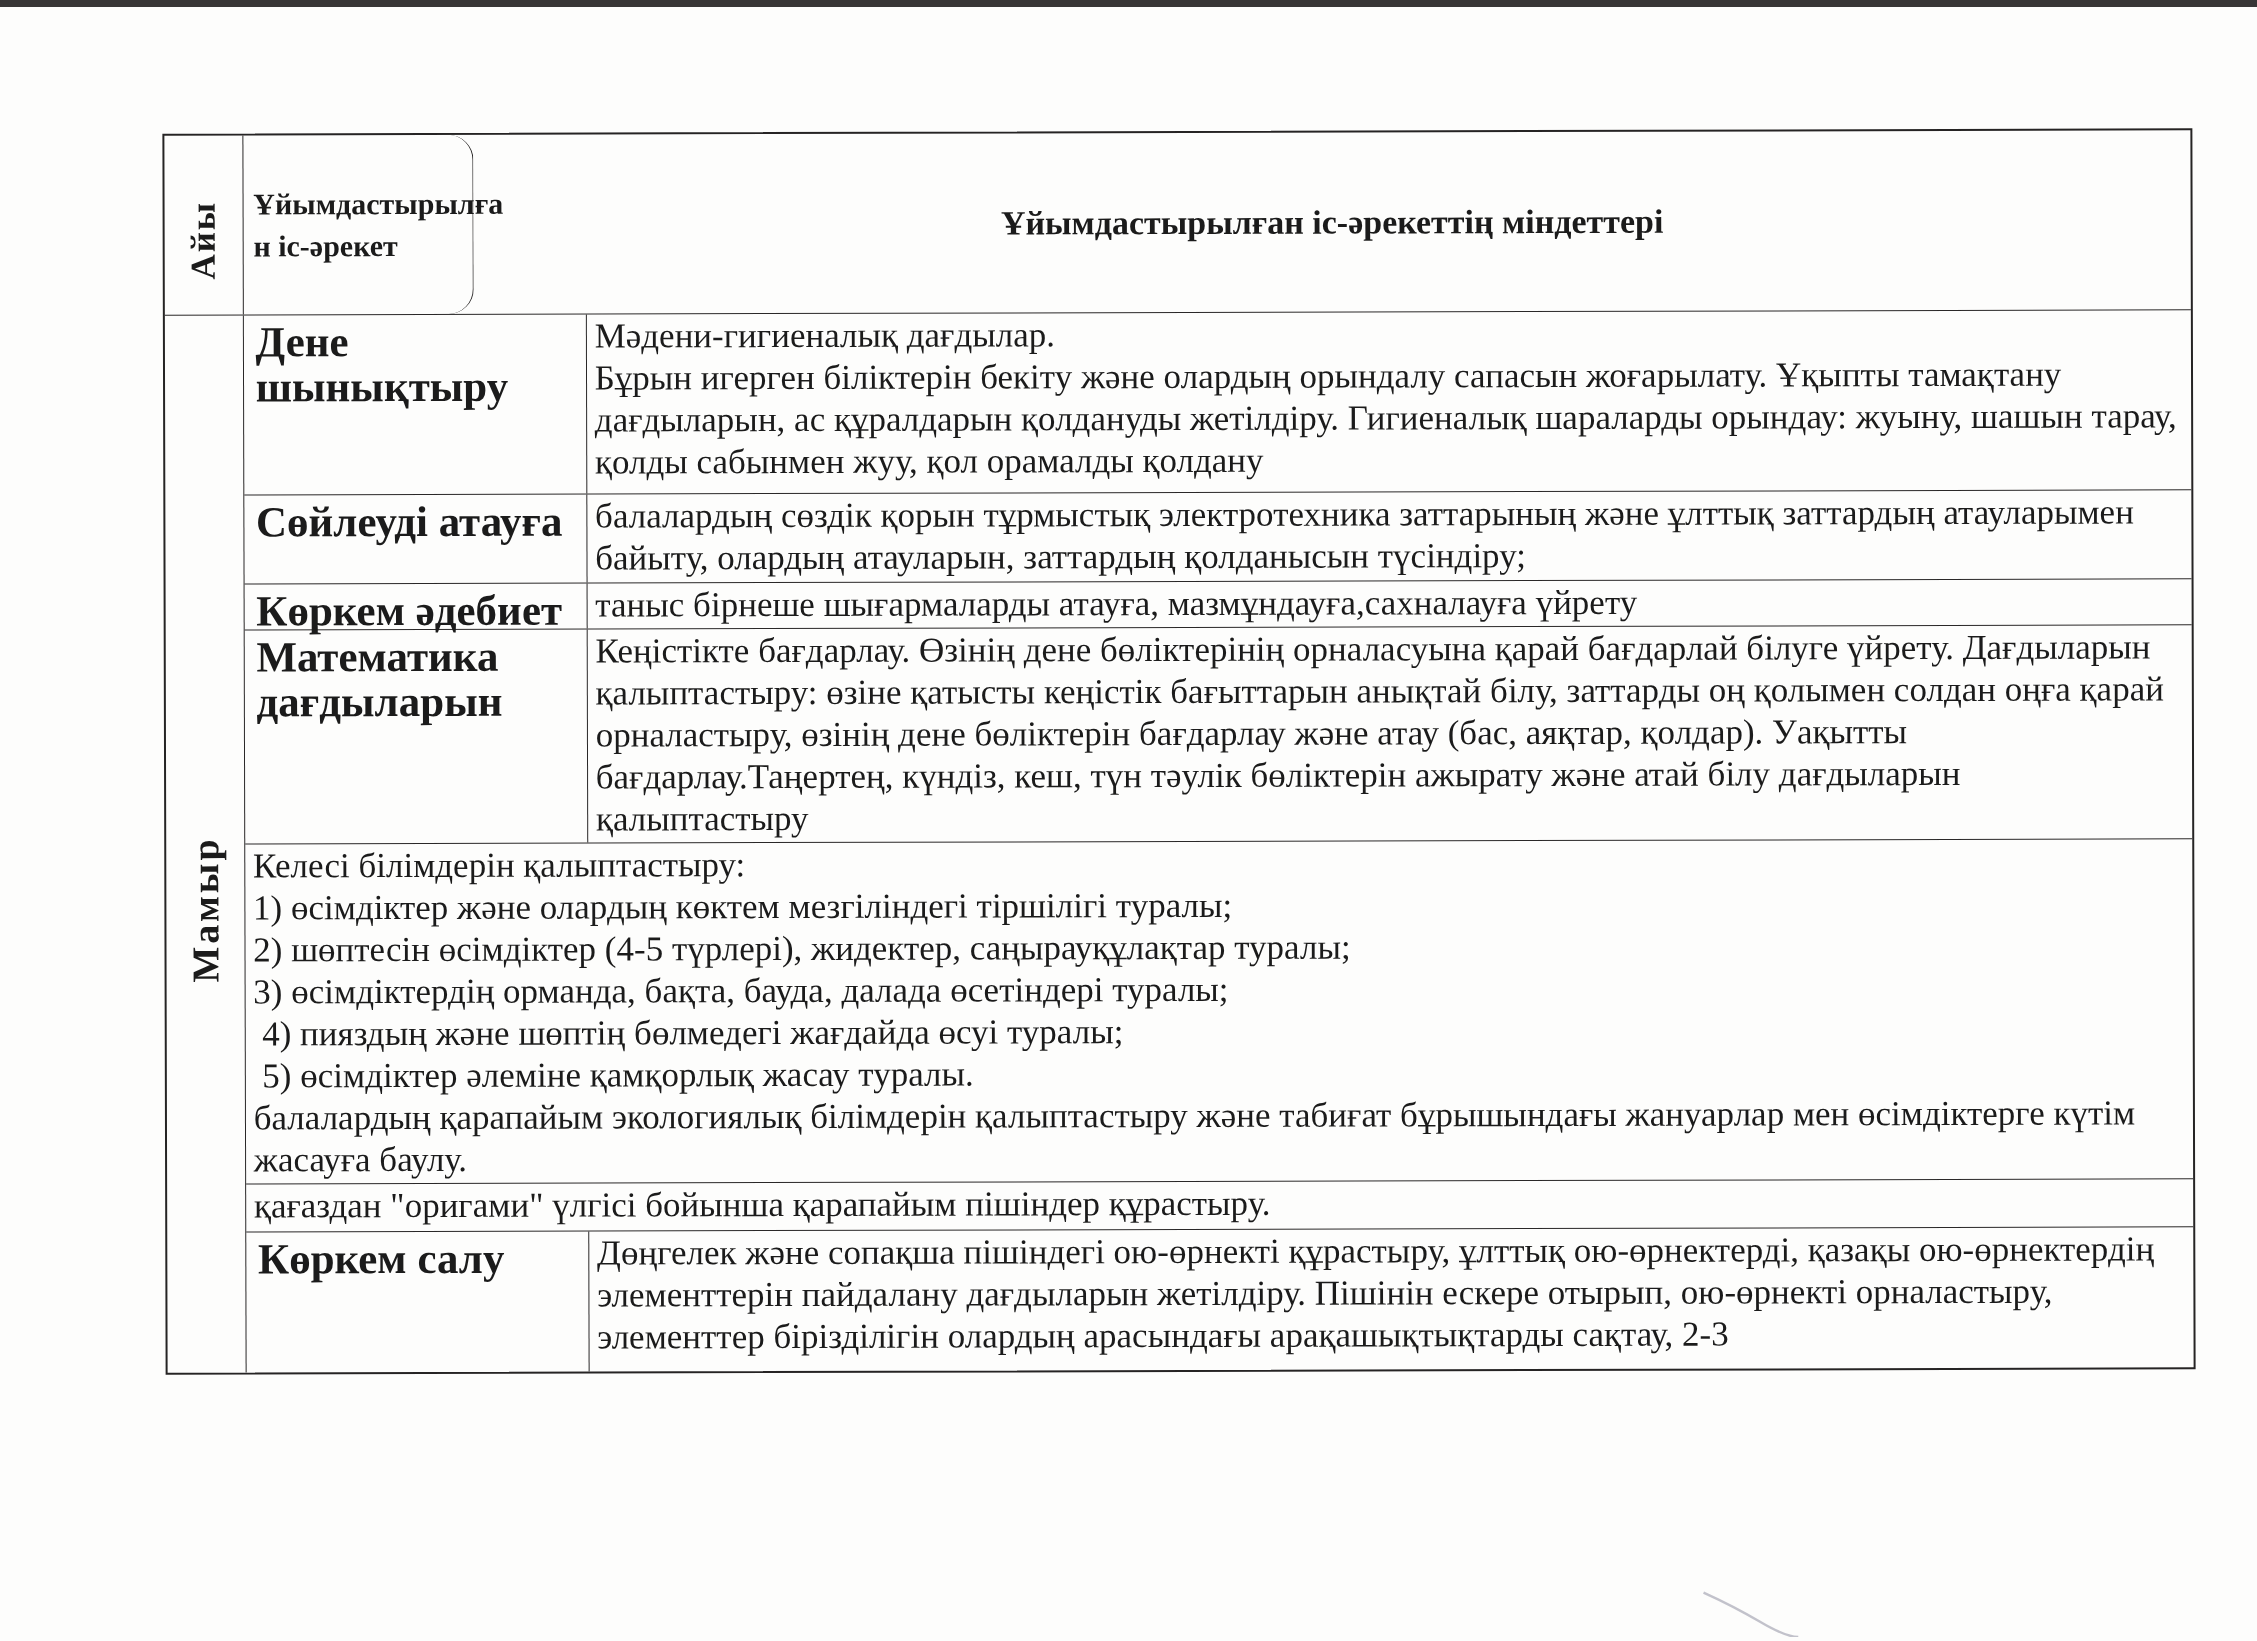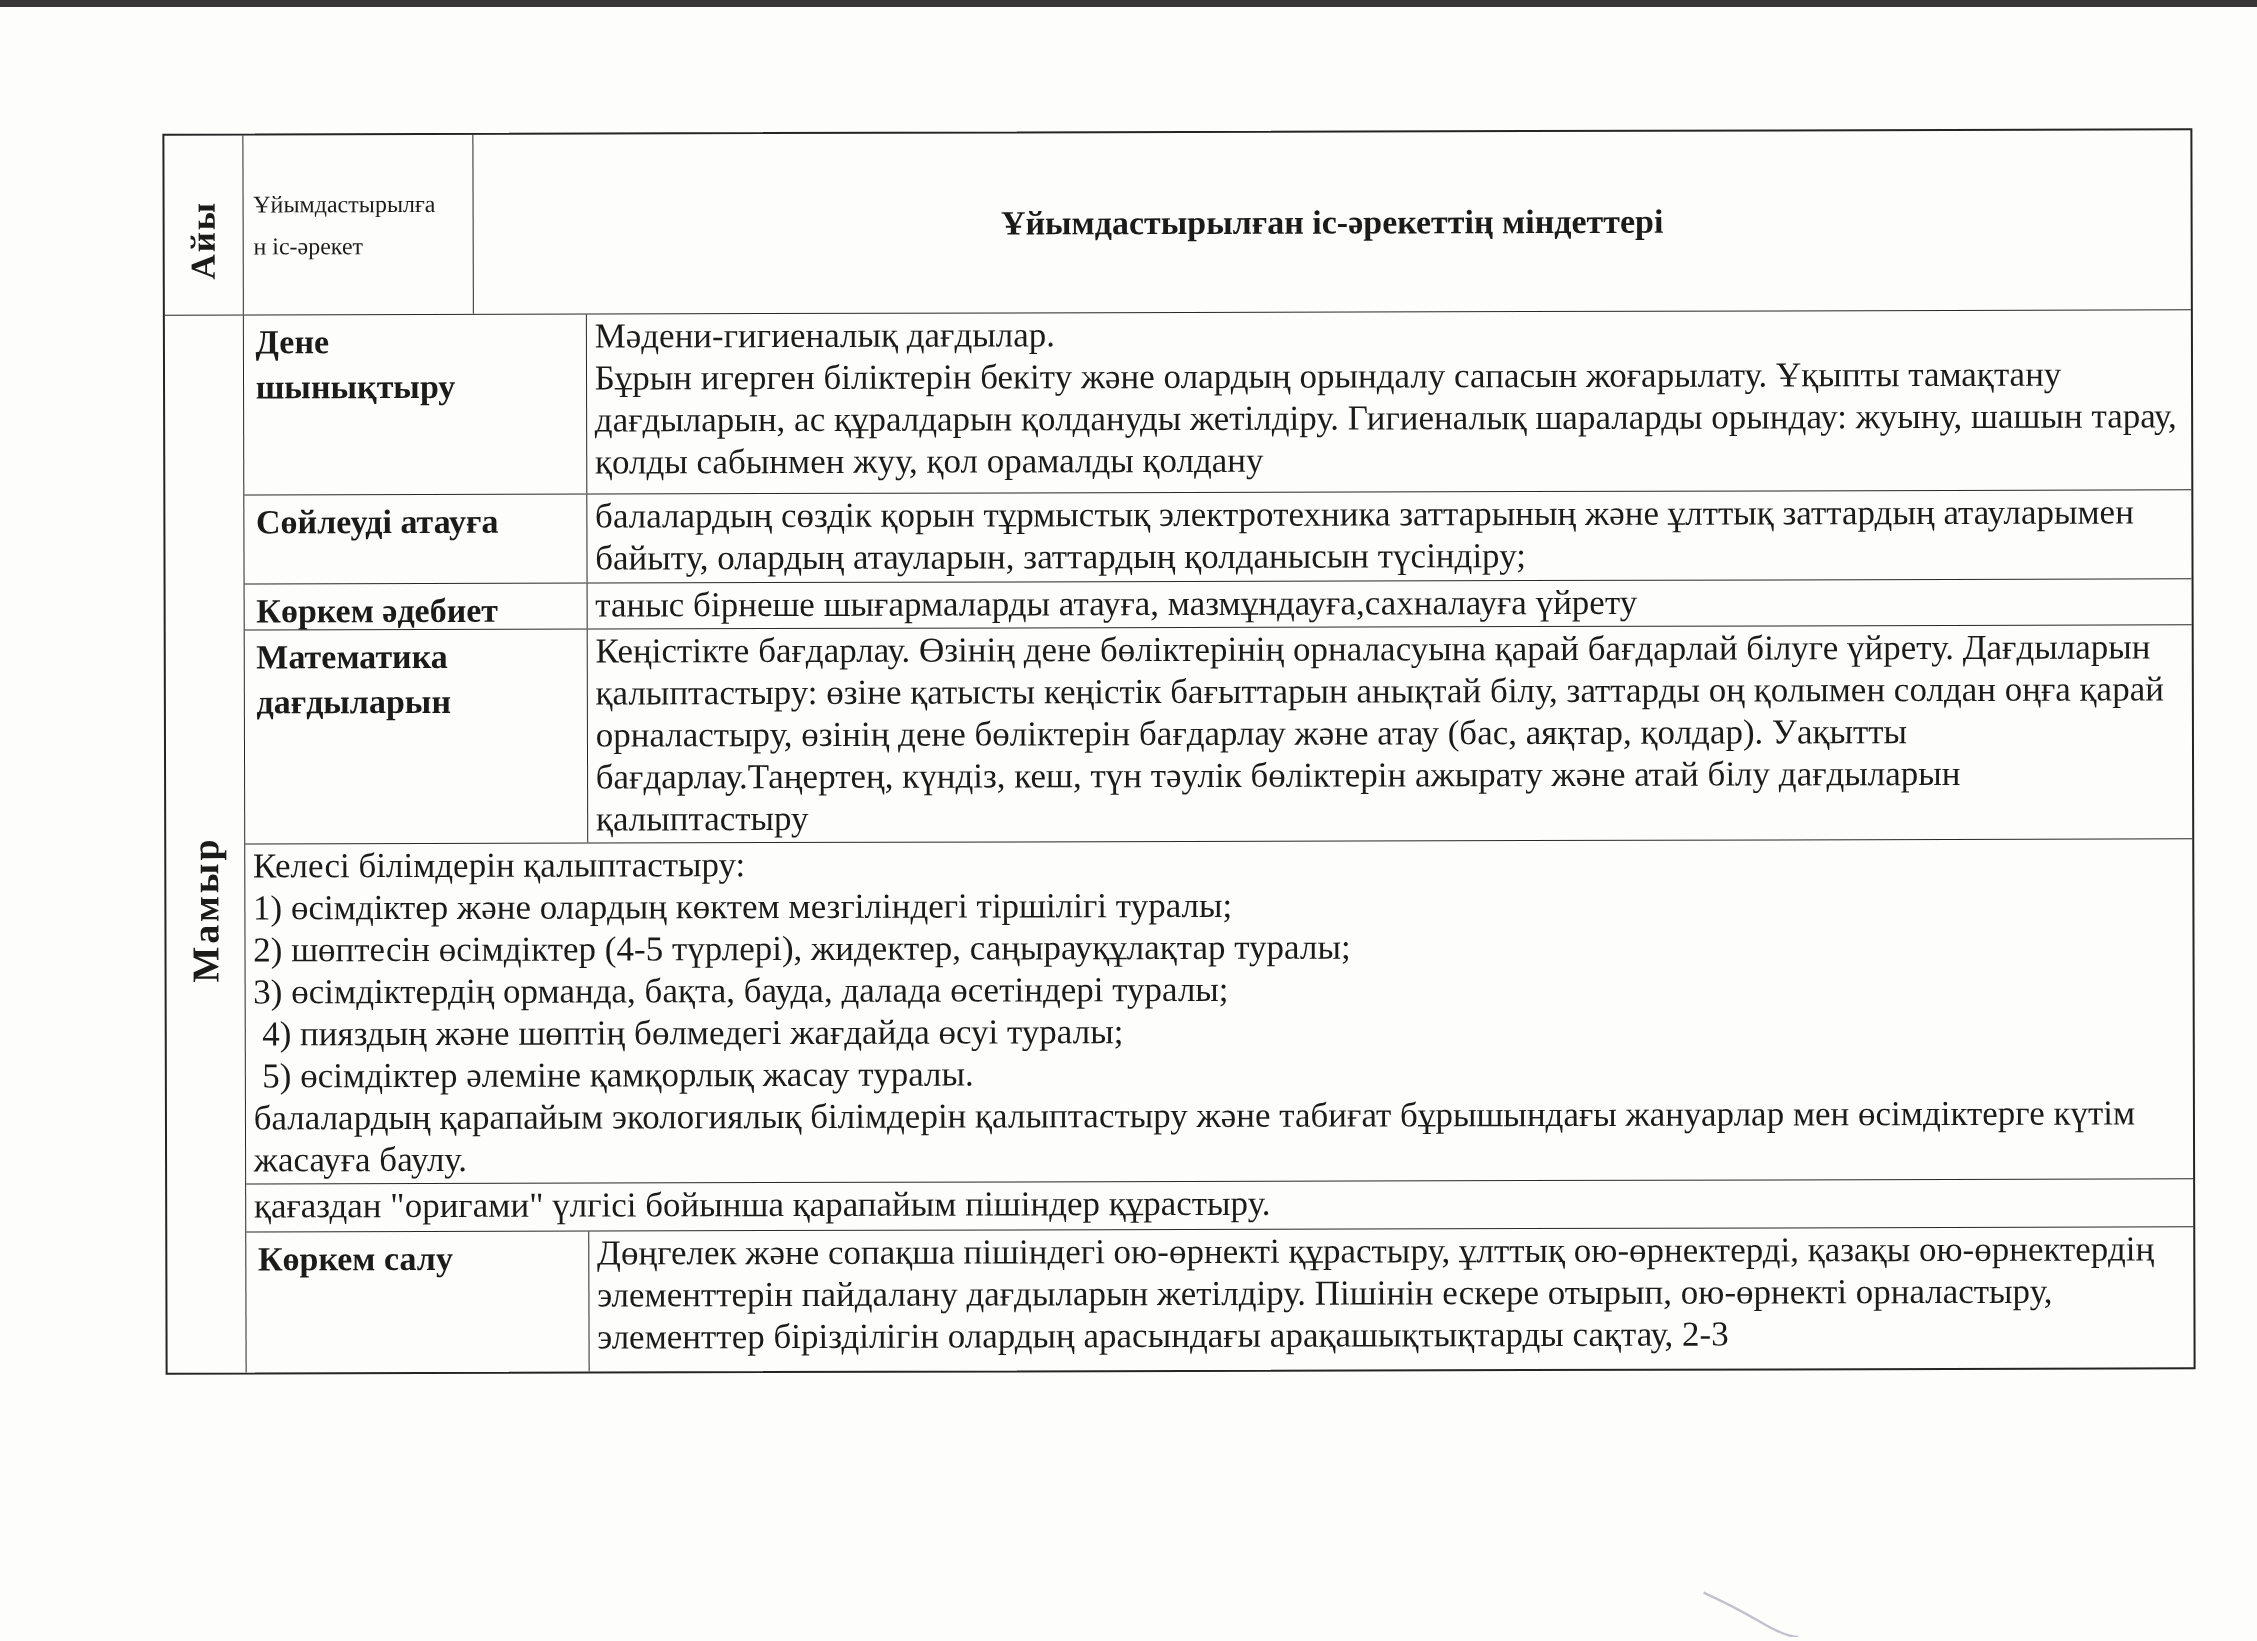--- a/index.html
+++ b/index.html
@@ -32,38 +32,39 @@
   }
   .month-col{
     width:79px;flex:0 0 79px;
     border-right:1.9px solid #2a2828;
     display:flex;align-items:center;justify-content:center;
   }
   .act-hdr{
     width:230px;flex:0 0 230px;
     border-right:1.9px solid #2a2828;
     padding:5.8px 3.9px 0 9.7px;
-    font-weight:normal;font-size:24px;line-height:42px;
+    font-weight:bold;font-size:30px;line-height:42px;
     white-space:pre-line;
+    border-radius:25px;
   }
   .tasks-hdr{
     flex:1;display:flex;align-items:center;justify-content:center;
     font-weight:bold;font-size:34px;
     text-align:center;
   }
   
   .body-row{display:flex;flex:1;}
   .rows{flex:1;display:flex;flex-direction:column;}
   .row{display:flex;border-bottom:1.9px solid #2a2828;box-sizing:border-box;}
   .row:last-child{border-bottom:none;flex:1;}
   .label{
     width:343px;flex:0 0 343px;
     border-right:1.9px solid #2a2828;
     padding:3.9px 5.8px 0 11.6px;
-    font-weight:bold;font-size:34px;line-height:45px;
+    font-weight:bold;font-size:43px;line-height:45px;
     white-space:pre-line;
   }
   .task{
     flex:1;
     padding:1px 11.6px 0 7.7px;
     font-size:35px;line-height:42px;
     white-space:pre-line;
   }
   .vert{
     writing-mode:vertical-rl;

